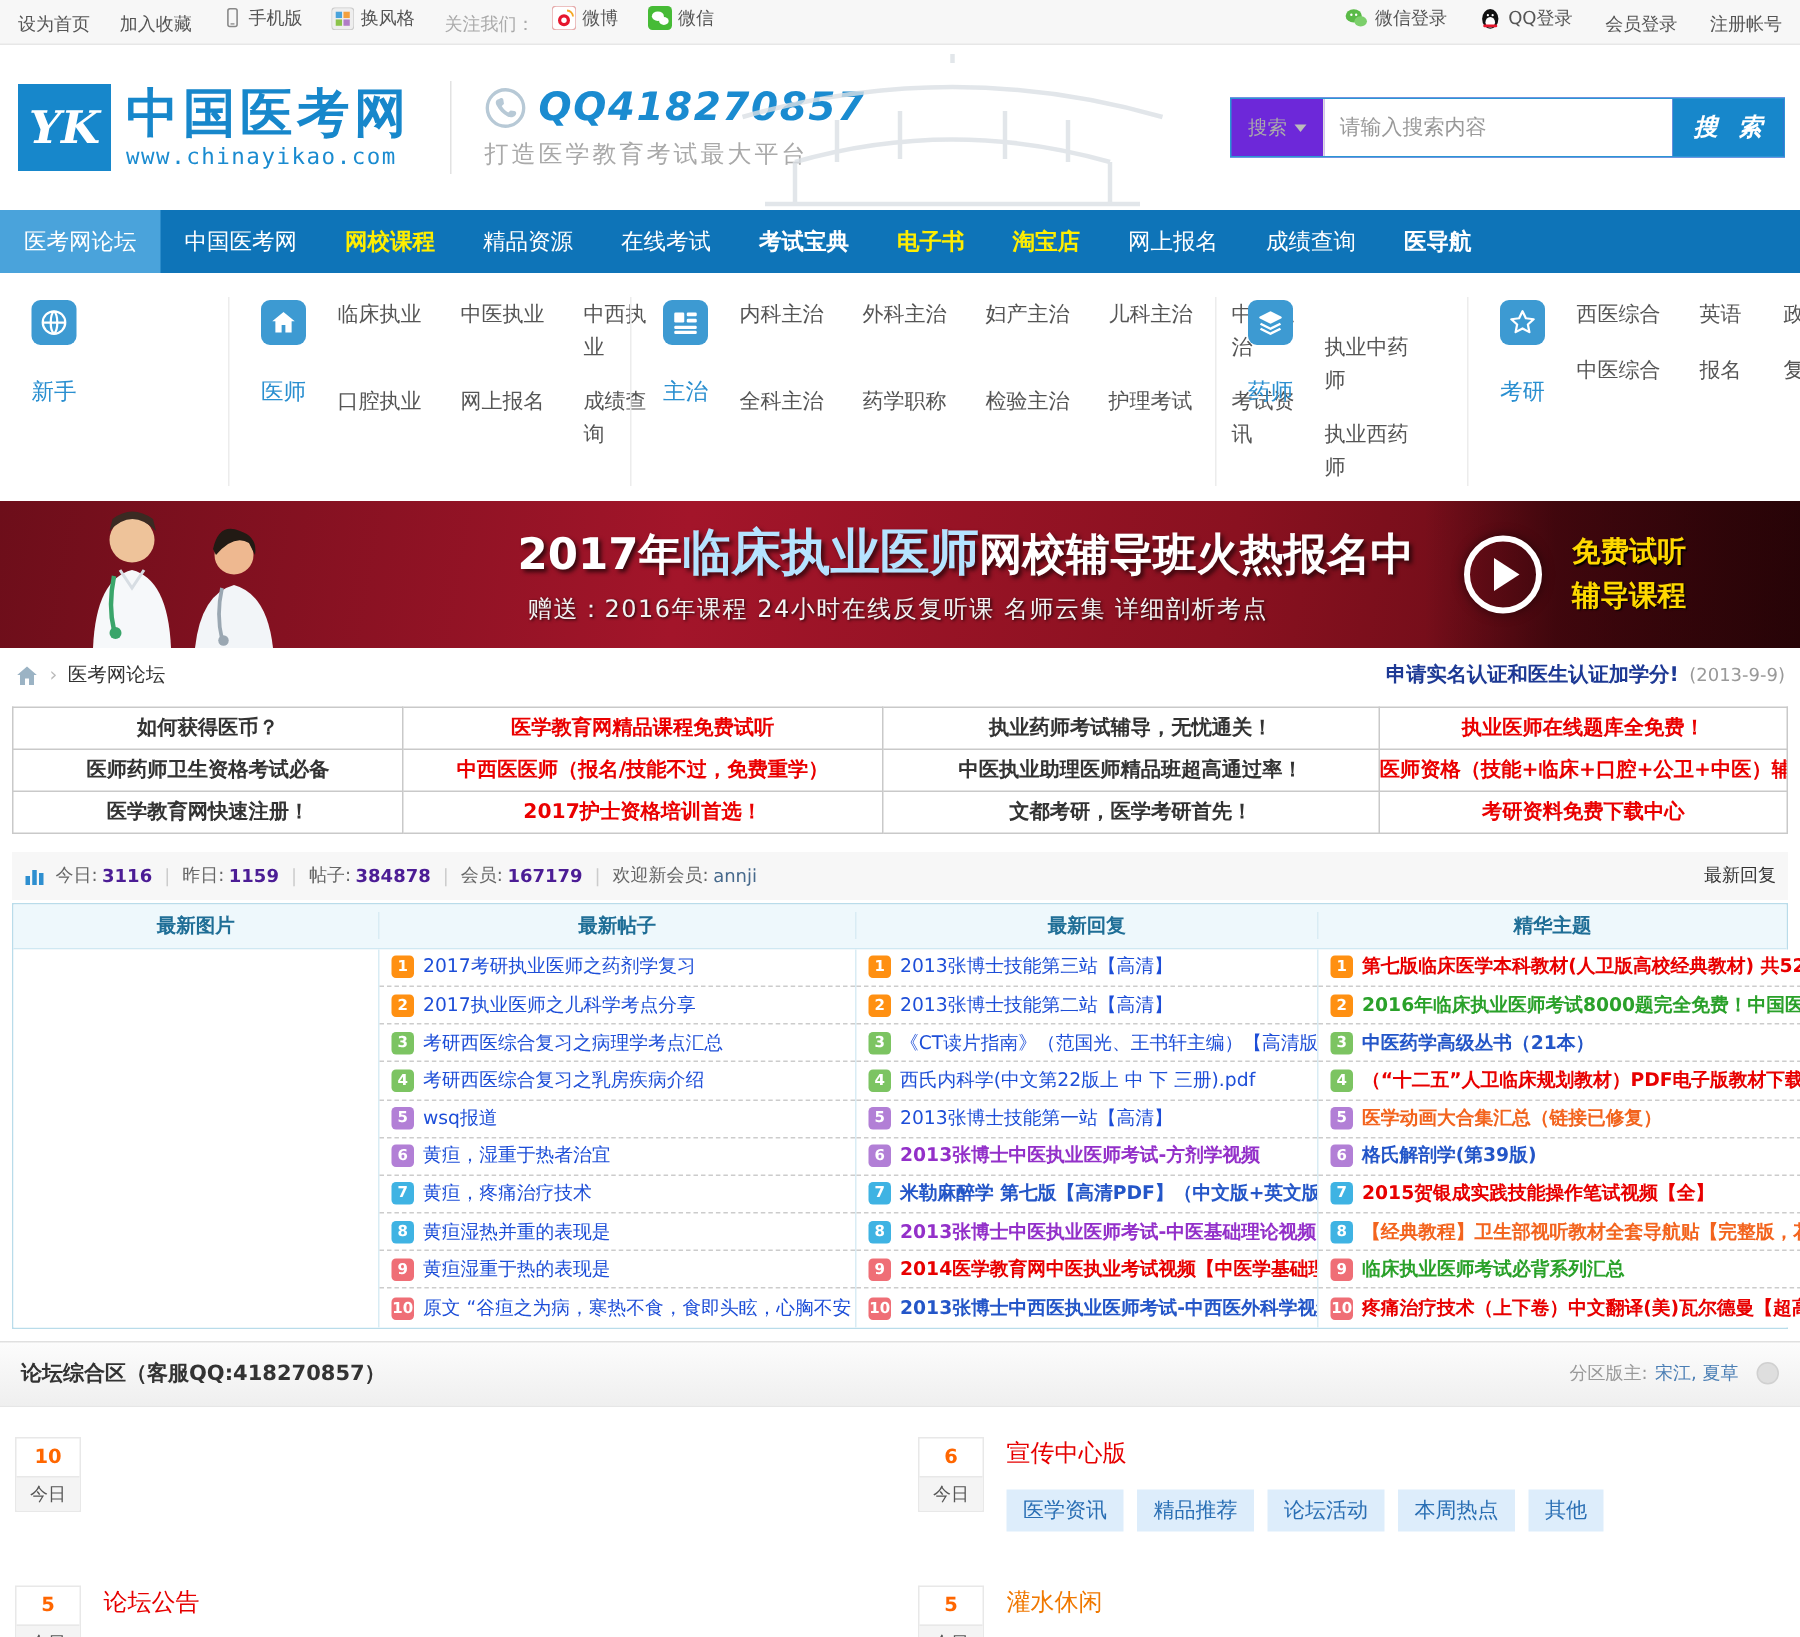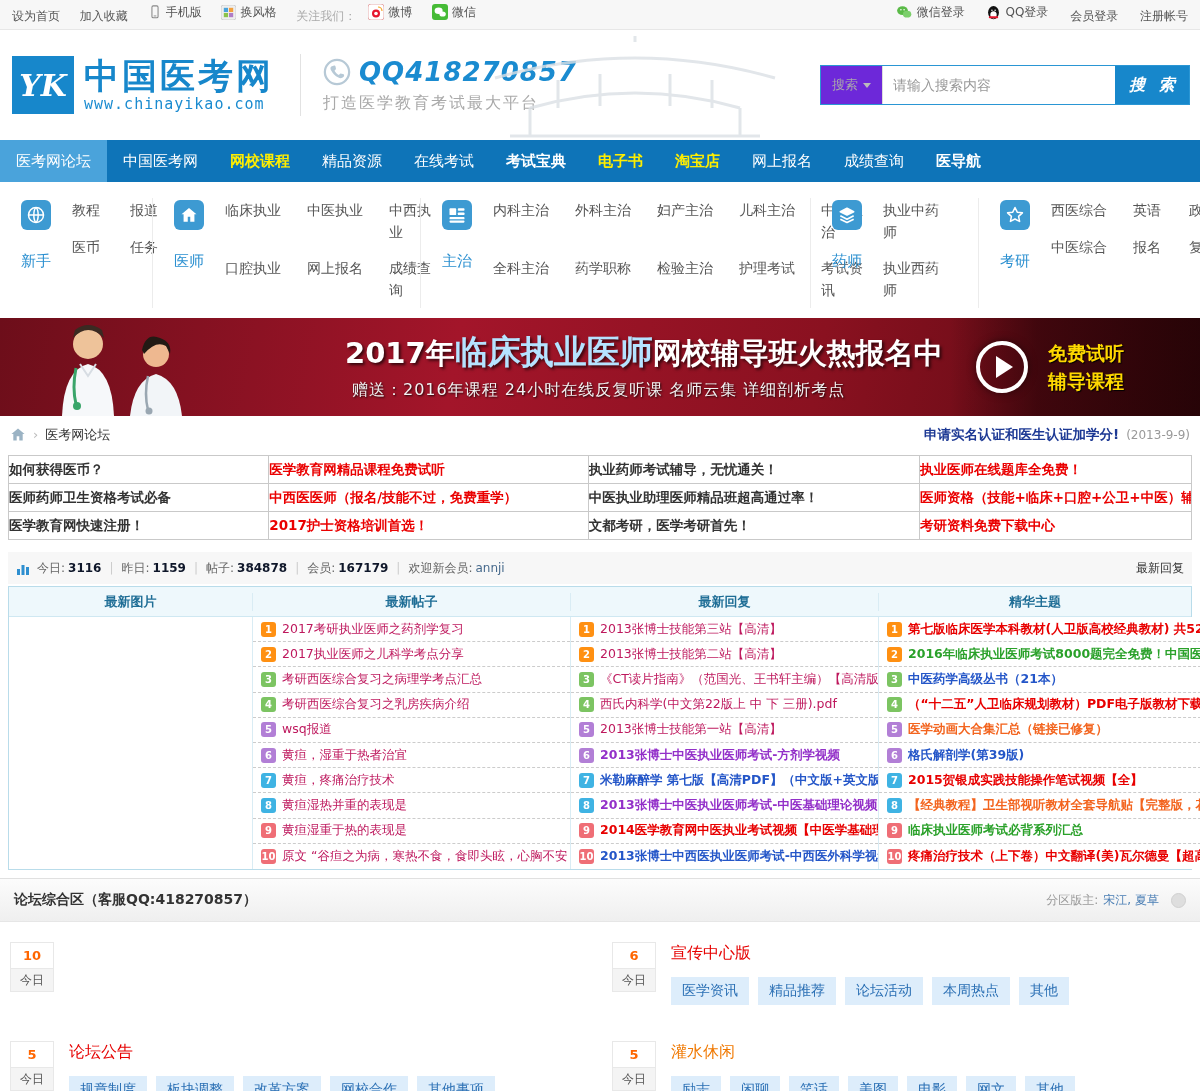--- a/index.html
+++ b/index.html
@@ -79,48 +79,48 @@
   
   .crumb { height: 37px; display: flex; align-items: center; padding: 0 10px; font-size: 13px; color: #888; background: #fff; }
   .crumb .sep { margin: 0 7px; color: #bbb; }
   .crumb .page { color: #333; }
   .crumb-right { margin-left: auto; display: flex; align-items: baseline; }
   .crumb-notice { color: #1d3994; font-weight: bold; font-size: 13.5px; }
   .crumb-date { color: #999; margin-left: 7px; font-size: 12px; }
 
   
   .ptable { width: calc(100% - 16px); margin: 2px 8px 12px; border-collapse: collapse; table-layout: fixed; }
-  .ptable td { border: 1px solid #c9c9c9; height: 28px; font-size: 13.5px; font-weight: bold;
+  .ptable td { border: 1px solid #c9c9c9; height: 28px; text-align: center; font-size: 13.5px; font-weight: bold;
     overflow: hidden; white-space: nowrap; }
   .pt-dark { color: #333; }
   .pt-red { color: #ea0000; }
 
   
   .stats { margin: 0 8px 2px; background: #f7f7f7; height: 32px; display: flex; align-items: center;
     padding: 0 8px; color: #666; font-size: 12px; }
-  .stats b { color: #0f172a; margin-left: 3px; }
+  .stats b { color: #4c1d95; margin-left: 3px; }
   .stats .sep { color: #ccc; margin: 0 8px; }
   .stats .member { color: #46698c; }
   .stats-right { margin-left: auto; color: #333; }
 
   
   .ftable { margin: 2px 8px 0; border: 1px solid #b9dcea; }
   .fhead, .fbody { display: grid; grid-template-columns: 243px 318px 308px 1fr; }
   .fhead { background: #eef8fc; height: 30px; border-bottom: 1px solid #cfe8f2; align-items: center;
     text-align: center; color: #1f6e96; font-weight: bold; font-size: 13px; }
   .fhead div + div, .fcol + .fcol { border-left: 1px solid #d9ecf4; }
   .fcol { min-height: 252px; background: #fff; }
   .frow { height: 25.2px; display: flex; align-items: center; gap: 6px; padding: 0 6px 0 8px;
     border-bottom: 1px dashed #ccc; font-size: 12.5px; white-space: nowrap; overflow: hidden; }
   .fcol .frow:last-child { border-bottom: none; }
   .badge { width: 15px; height: 15px; border-radius: 3px; color: #fff; font-size: 10px; font-weight: bold;
     display: inline-flex; align-items: center; justify-content: center; flex: none; }
   .bg1 { background: #ff9012; } .bg2 { background: #7cc462; } .bg3 { background: #b27fd6; }
   .bg4 { background: #3fb3e3; } .bg5 { background: #ef6e76; }
-  .c-default { color: #be185d; }
+  .c-default { color: #1d4ed8; }
   .c-purple { color: #9330c9; font-weight: bold; }
   .c-blue { color: #2456c8; font-weight: bold; }
   .c-red { color: #e80000; font-weight: bold; }
   .c-green { color: #2aa12a; font-weight: bold; }
   .c-orange { color: #f3641e; font-weight: bold; }
 
   
   .sechead { margin-top: 8px; height: 44px; background: linear-gradient(#fcfcfc, #efefef);
     border-top: 1px solid #e0e0e0; border-bottom: 1px solid #e6e6e6; display: flex; align-items: center; padding: 0 14px; }
   .sec-title { font-weight: bold; font-size: 14px; color: #333; }
@@ -278,26 +278,20 @@
     <div class="mm-sec" style="width: 152px;">
       <div class="mm-iconcol">
         <div class="mm-iconbox">
           <svg width="20" height="20" viewBox="0 0 24 24" fill="none" stroke="#fff" stroke-width="1.8">
             <circle cx="12" cy="12" r="9"></circle>
             <path d="M3 12h18M12 3c3.5 3 3.5 15 0 18M12 3c-3.5 3-3.5 15 0 18"></path>
           </svg>
         </div>
         <a class="mm-title">新手</a>
       </div>
-      <div class="mm-links" style="grid-template-columns: 38px 38px;">
-        <a>教程</a>
-        <a>报道</a>
-        <a>医币</a>
-        <a>任务</a>
-      </div>
     </div>
     <div class="mm-sec" style="width: 268px;">
       <div class="mm-iconcol">
         <div class="mm-iconbox">
           <svg width="20" height="20" viewBox="0 0 24 24">
             <path d="M12 3.5l9 7.5h-2.5v9h-5v-6h-3v6h-5v-9H3z" fill="#fff"></path>
           </svg>
         </div>
         <a class="mm-title">医师</a>
       </div>
@@ -340,21 +334,21 @@
       <div class="mm-iconcol">
         <div class="mm-iconbox">
           <svg width="20" height="20" viewBox="0 0 24 24" fill="none" stroke="#fff" stroke-width="2" stroke-linejoin="round">
             <path d="M12 4l8 4-8 4-8-4z" fill="#fff"></path>
             <path d="M4 13l8 4 8-4"></path>
             <path d="M4 17l8 4 8-4"></path>
           </svg>
         </div>
         <a class="mm-title">药师</a>
       </div>
-      <div class="mm-links" style="grid-template-columns: 62px;">
+      <div class="mm-links" style="grid-template-columns: 62px; margin-top: 22px;">
         <a>执业中药师</a>
         <a>执业西药师</a>
       </div>
     </div>
     <div class="mm-sec" style="width: 220px;">
       <div class="mm-iconcol">
         <div class="mm-iconbox">
           <svg width="20" height="20" viewBox="0 0 24 24" fill="none" stroke="#fff" stroke-width="1.8" stroke-linejoin="round">
             <path d="M12 3l2.7 5.6 6.2.8-4.6 4.2 1.2 6.1L12 16.8 6.5 19.7l1.2-6.1L3.1 9.4l6.2-.8z"></path>
           </svg>

